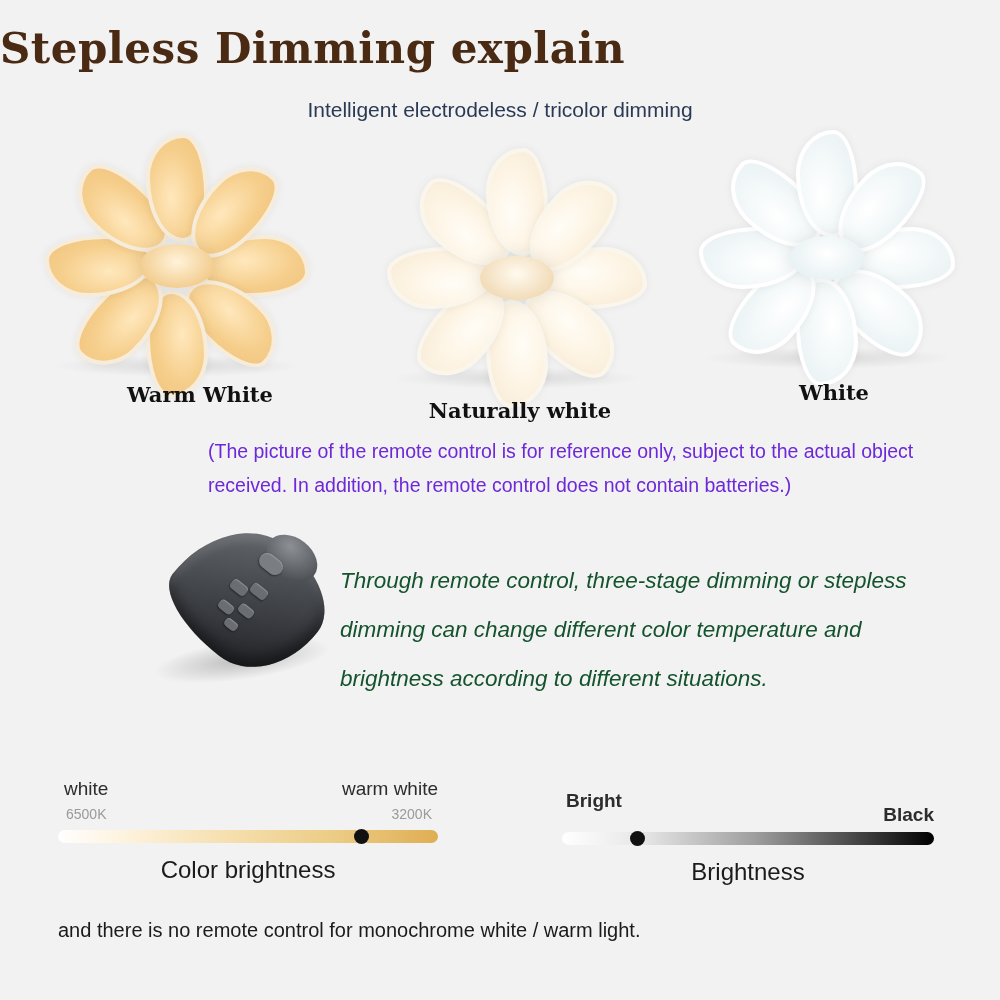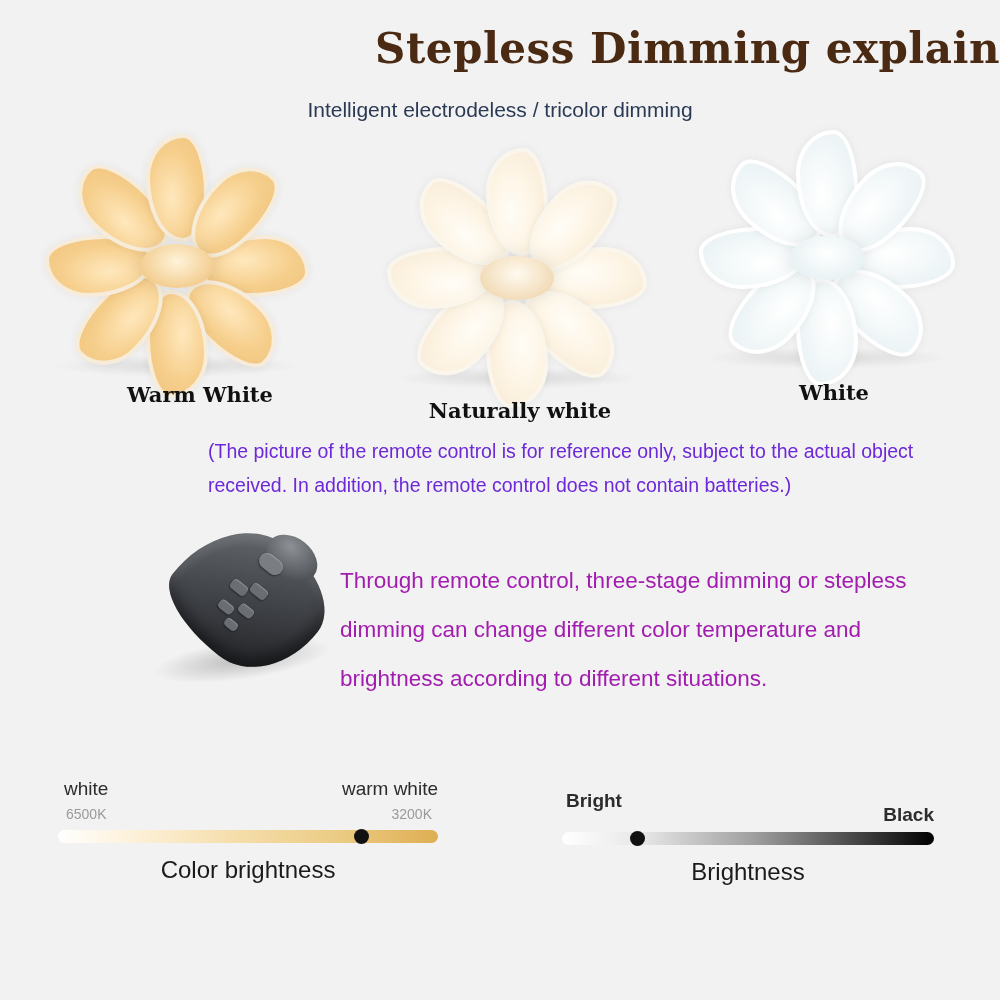--- a/index.html
+++ b/index.html
@@ -19,21 +19,21 @@
     width: 1000px;
     height: 1000px;
   }
 
   
   .title {
     position: absolute;
     top: 24px;
     left: 0;
     width: 1000px;
-    text-align: right;
+    text-align: left;
     font-family: "DejaVu Serif", "Liberation Serif", serif;
     font-weight: bold;
     font-size: 42px;
     color: #4a2a12;
     letter-spacing: 0.5px;
   }
   .subtitle {
     position: absolute;
     top: 98px;
     left: 0;
@@ -200,23 +200,24 @@
     border-radius: 50%;
     background: radial-gradient(ellipse at center, rgba(0,0,0,0.22), rgba(0,0,0,0) 70%);
     transform: rotate(-8deg);
   }
 
   .remote-text {
     position: absolute;
     left: 340px;
     top: 556px;
     width: 620px;
+    font-style: italic;
     font-size: 22.5px;
     line-height: 49px;
-    color: #a21caf;
+    color: #14532d;
   }
 
   
   .slider-block { position: absolute; }
   .ct-block { left: 58px;  top: 778px; width: 380px; }
   .br-block { left: 562px; top: 790px; width: 372px; }
 
   .sl-label {
     position: absolute;
     font-size: 19px;
@@ -357,15 +358,16 @@
   <div class="slider-block br-block">
     <div class="sl-label" style="left:4px; top:0; font-weight:bold;">Bright</div>
     <div class="sl-label" style="right:0; top:14px; left:auto; font-weight:bold;">Black</div>
     <div class="track track-br" style="top:42px;">
       <div class="knob" style="left:68px;"></div>
     </div>
     <div class="sl-title" style="top:68px;">Brightness</div>
   </div>
 
   <div class="note">
+    <div>and there is no remote control for monochrome white / warm light.</div>
   </div>
 
 </div>
 
 </body></html>

